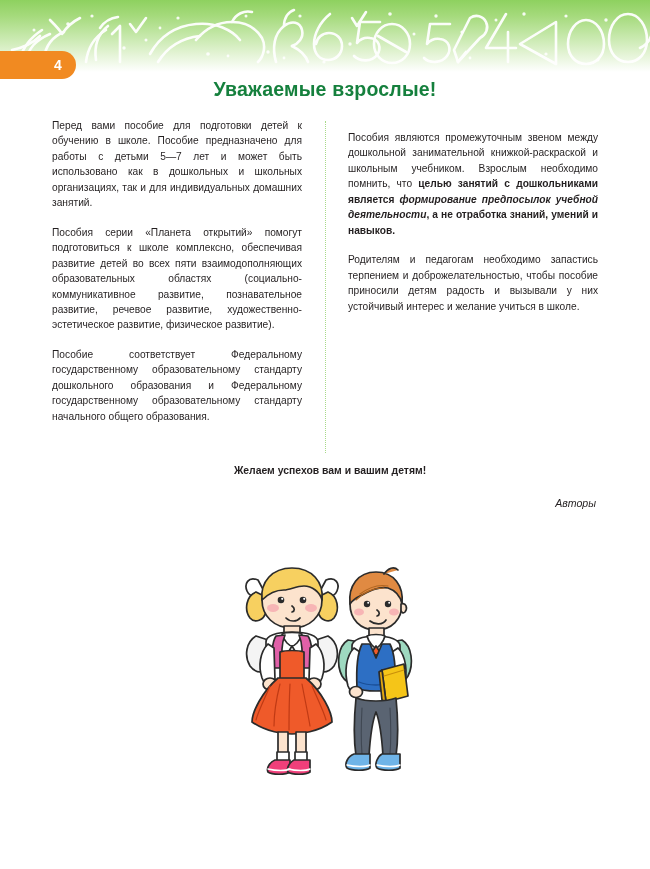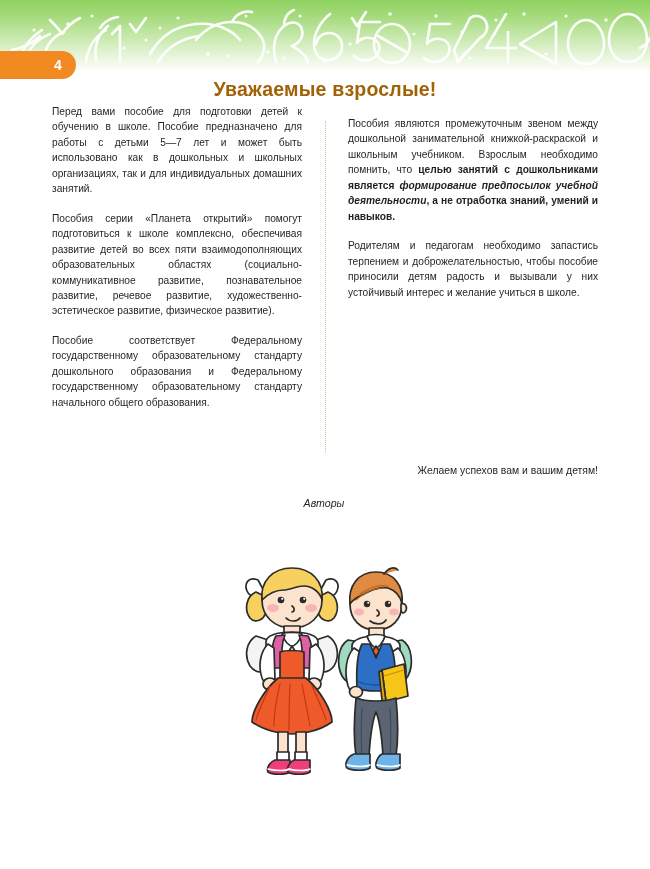--- a/index.html
+++ b/index.html
@@ -56,31 +56,31 @@
     line-height: 1;
   }
 
   
   #page-title {
     position: absolute;
     left: 0;
     top: 78px;
     width: 650px;
     text-align: center;
-    color: #a16207;
+    color: #15803d;
     font-size: 19.5px;
     font-weight: bold;
     letter-spacing: 0.2px;
   }
 
   
   #columns {
     position: absolute;
     left: 52px;
-    top: 104px;
+    top: 118px;
     width: 546px;
     display: flex;
     gap: 4px;
   }
   .col {
     width: 252px;
     font-size: 10.2px;
     line-height: 15.45px;
     text-align: justify;
     text-justify: inter-word;
@@ -107,26 +107,27 @@
   
   #closing {
     position: absolute;
     left: 52px;
     top: 465px;
     width: 546px;
     font-size: 10.4px;
     color: #231f20;
   }
   #closing .wish {
-    text-align: right;
+    text-align: center;
     padding-left: 10px;
+    font-weight: bold;
   }
   #closing .signature {
     margin-top: 21px;
-    text-align: center;
+    text-align: right;
     font-style: italic;
     font-size: 10.6px;
     padding-right: 2px;
   }
 
   
   #illustration {
     position: absolute;
     left: 232px;
     top: 556px;

